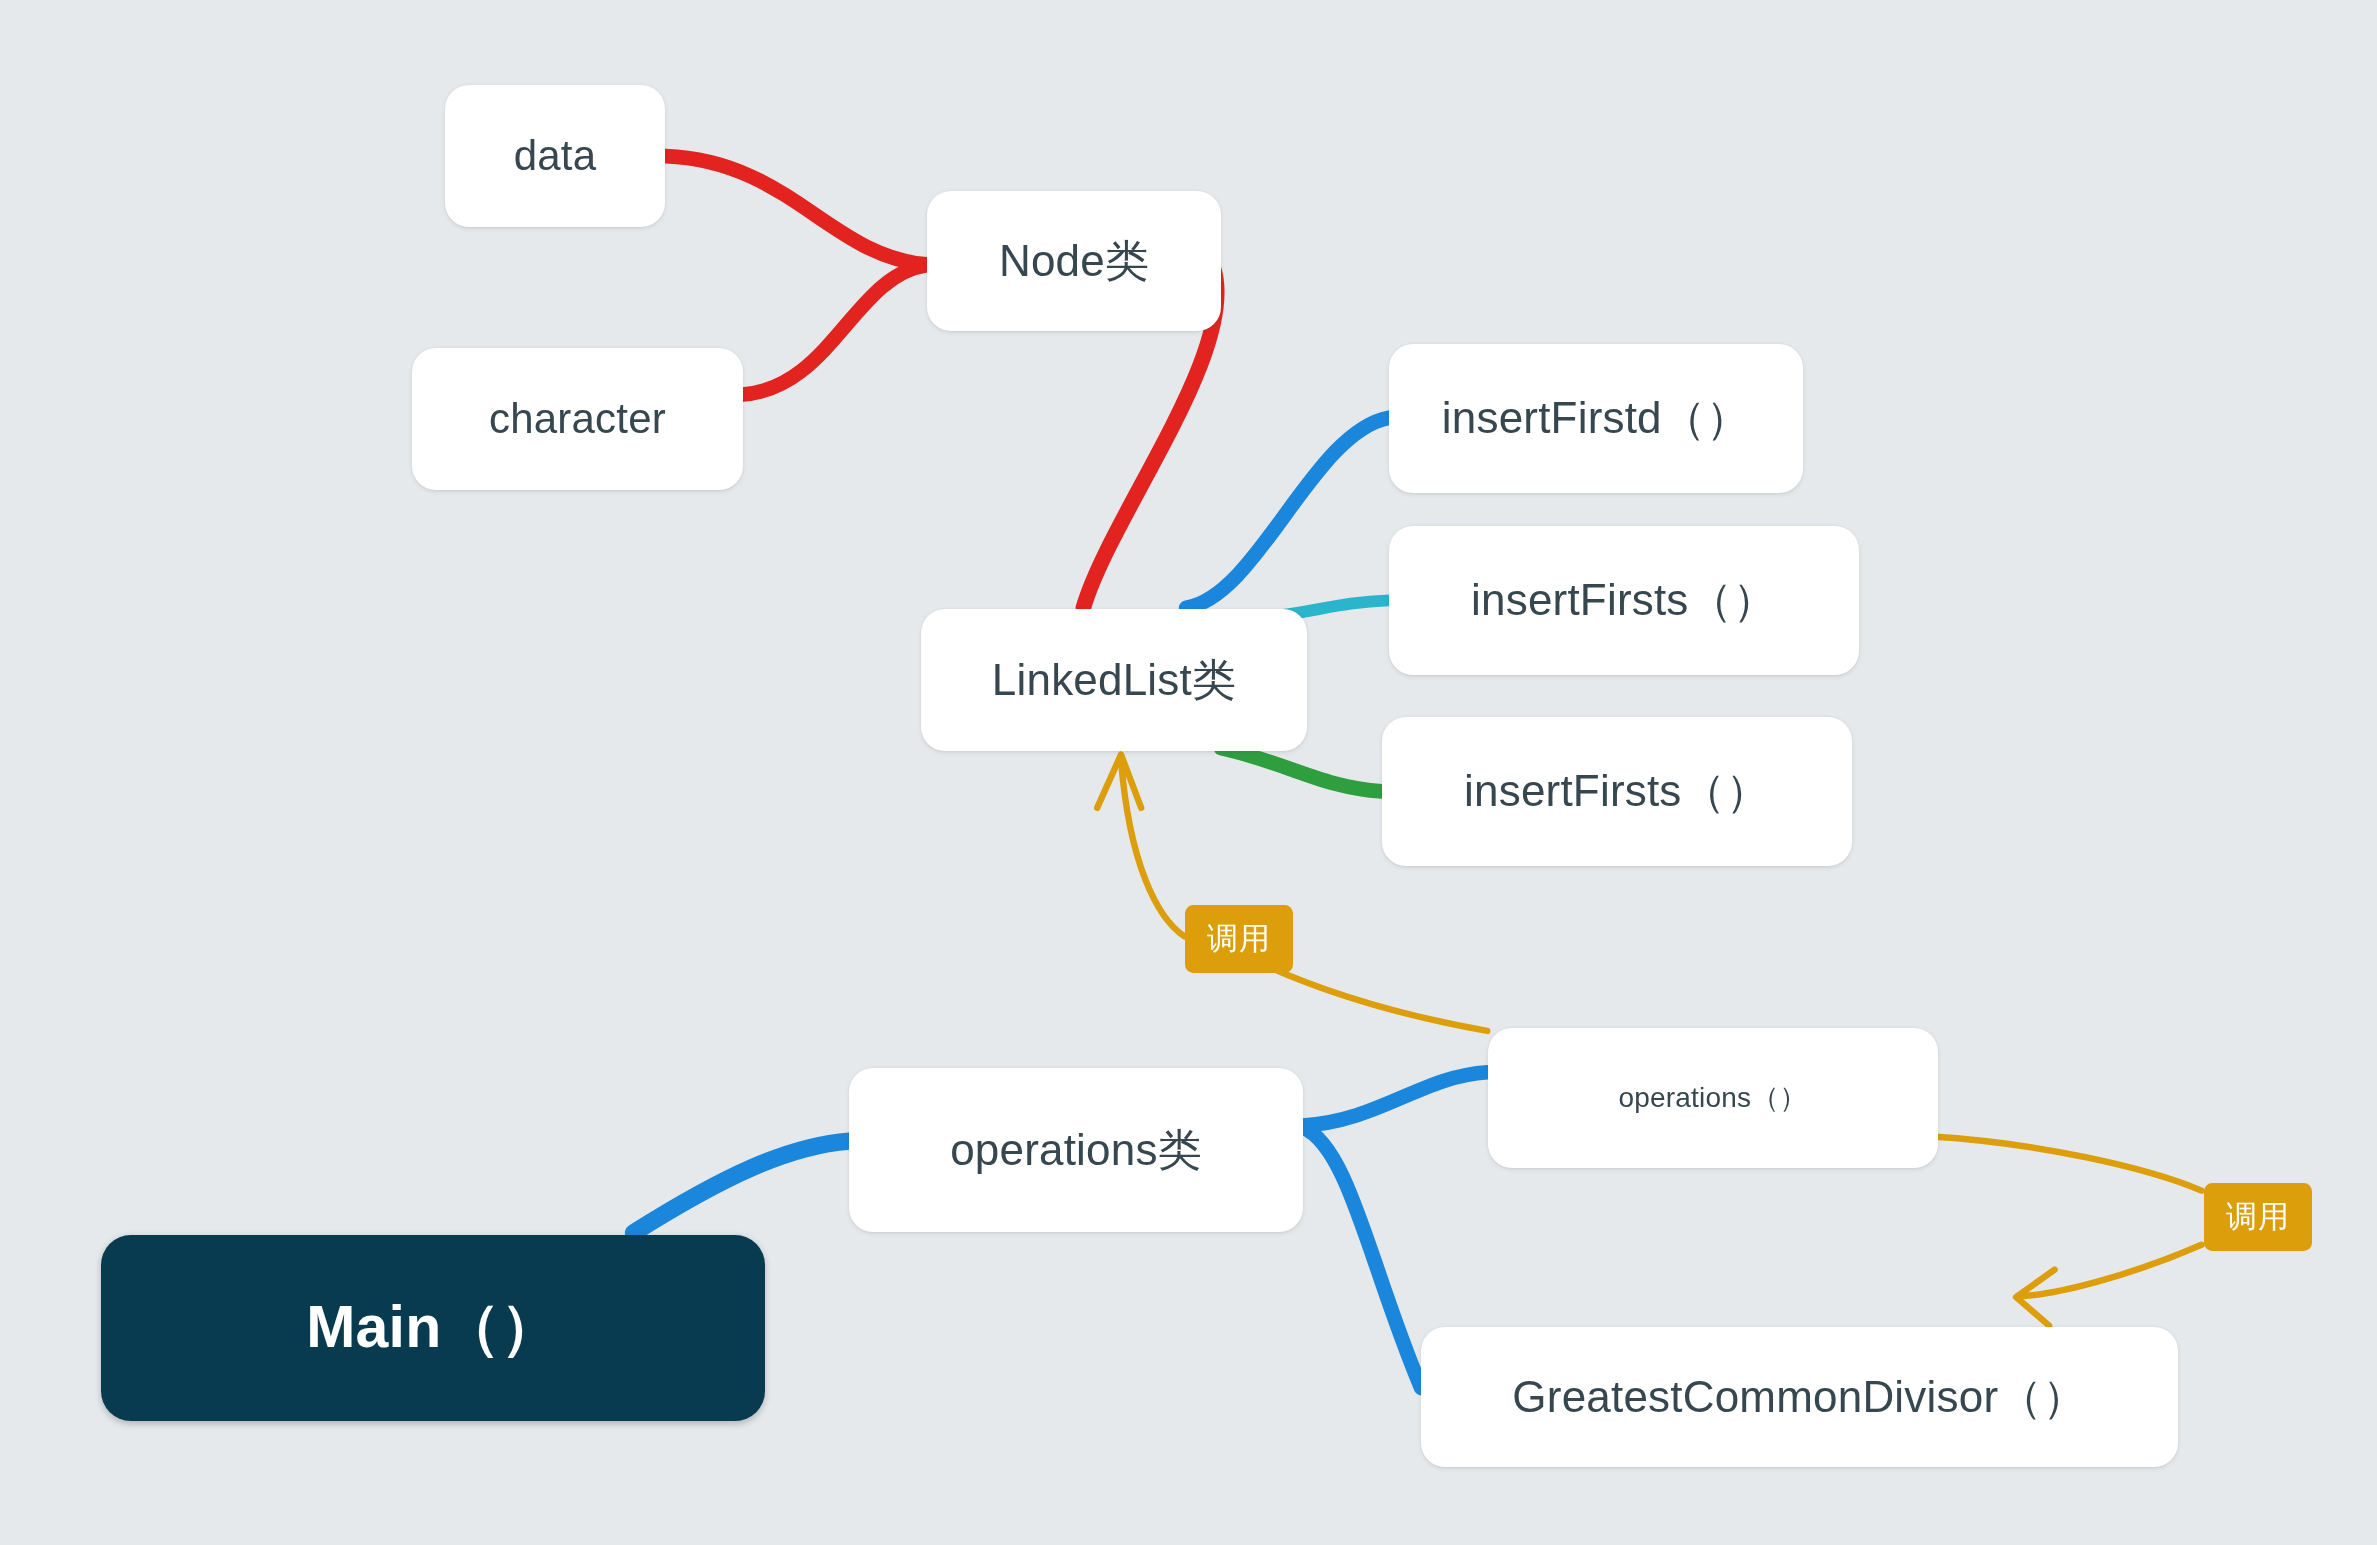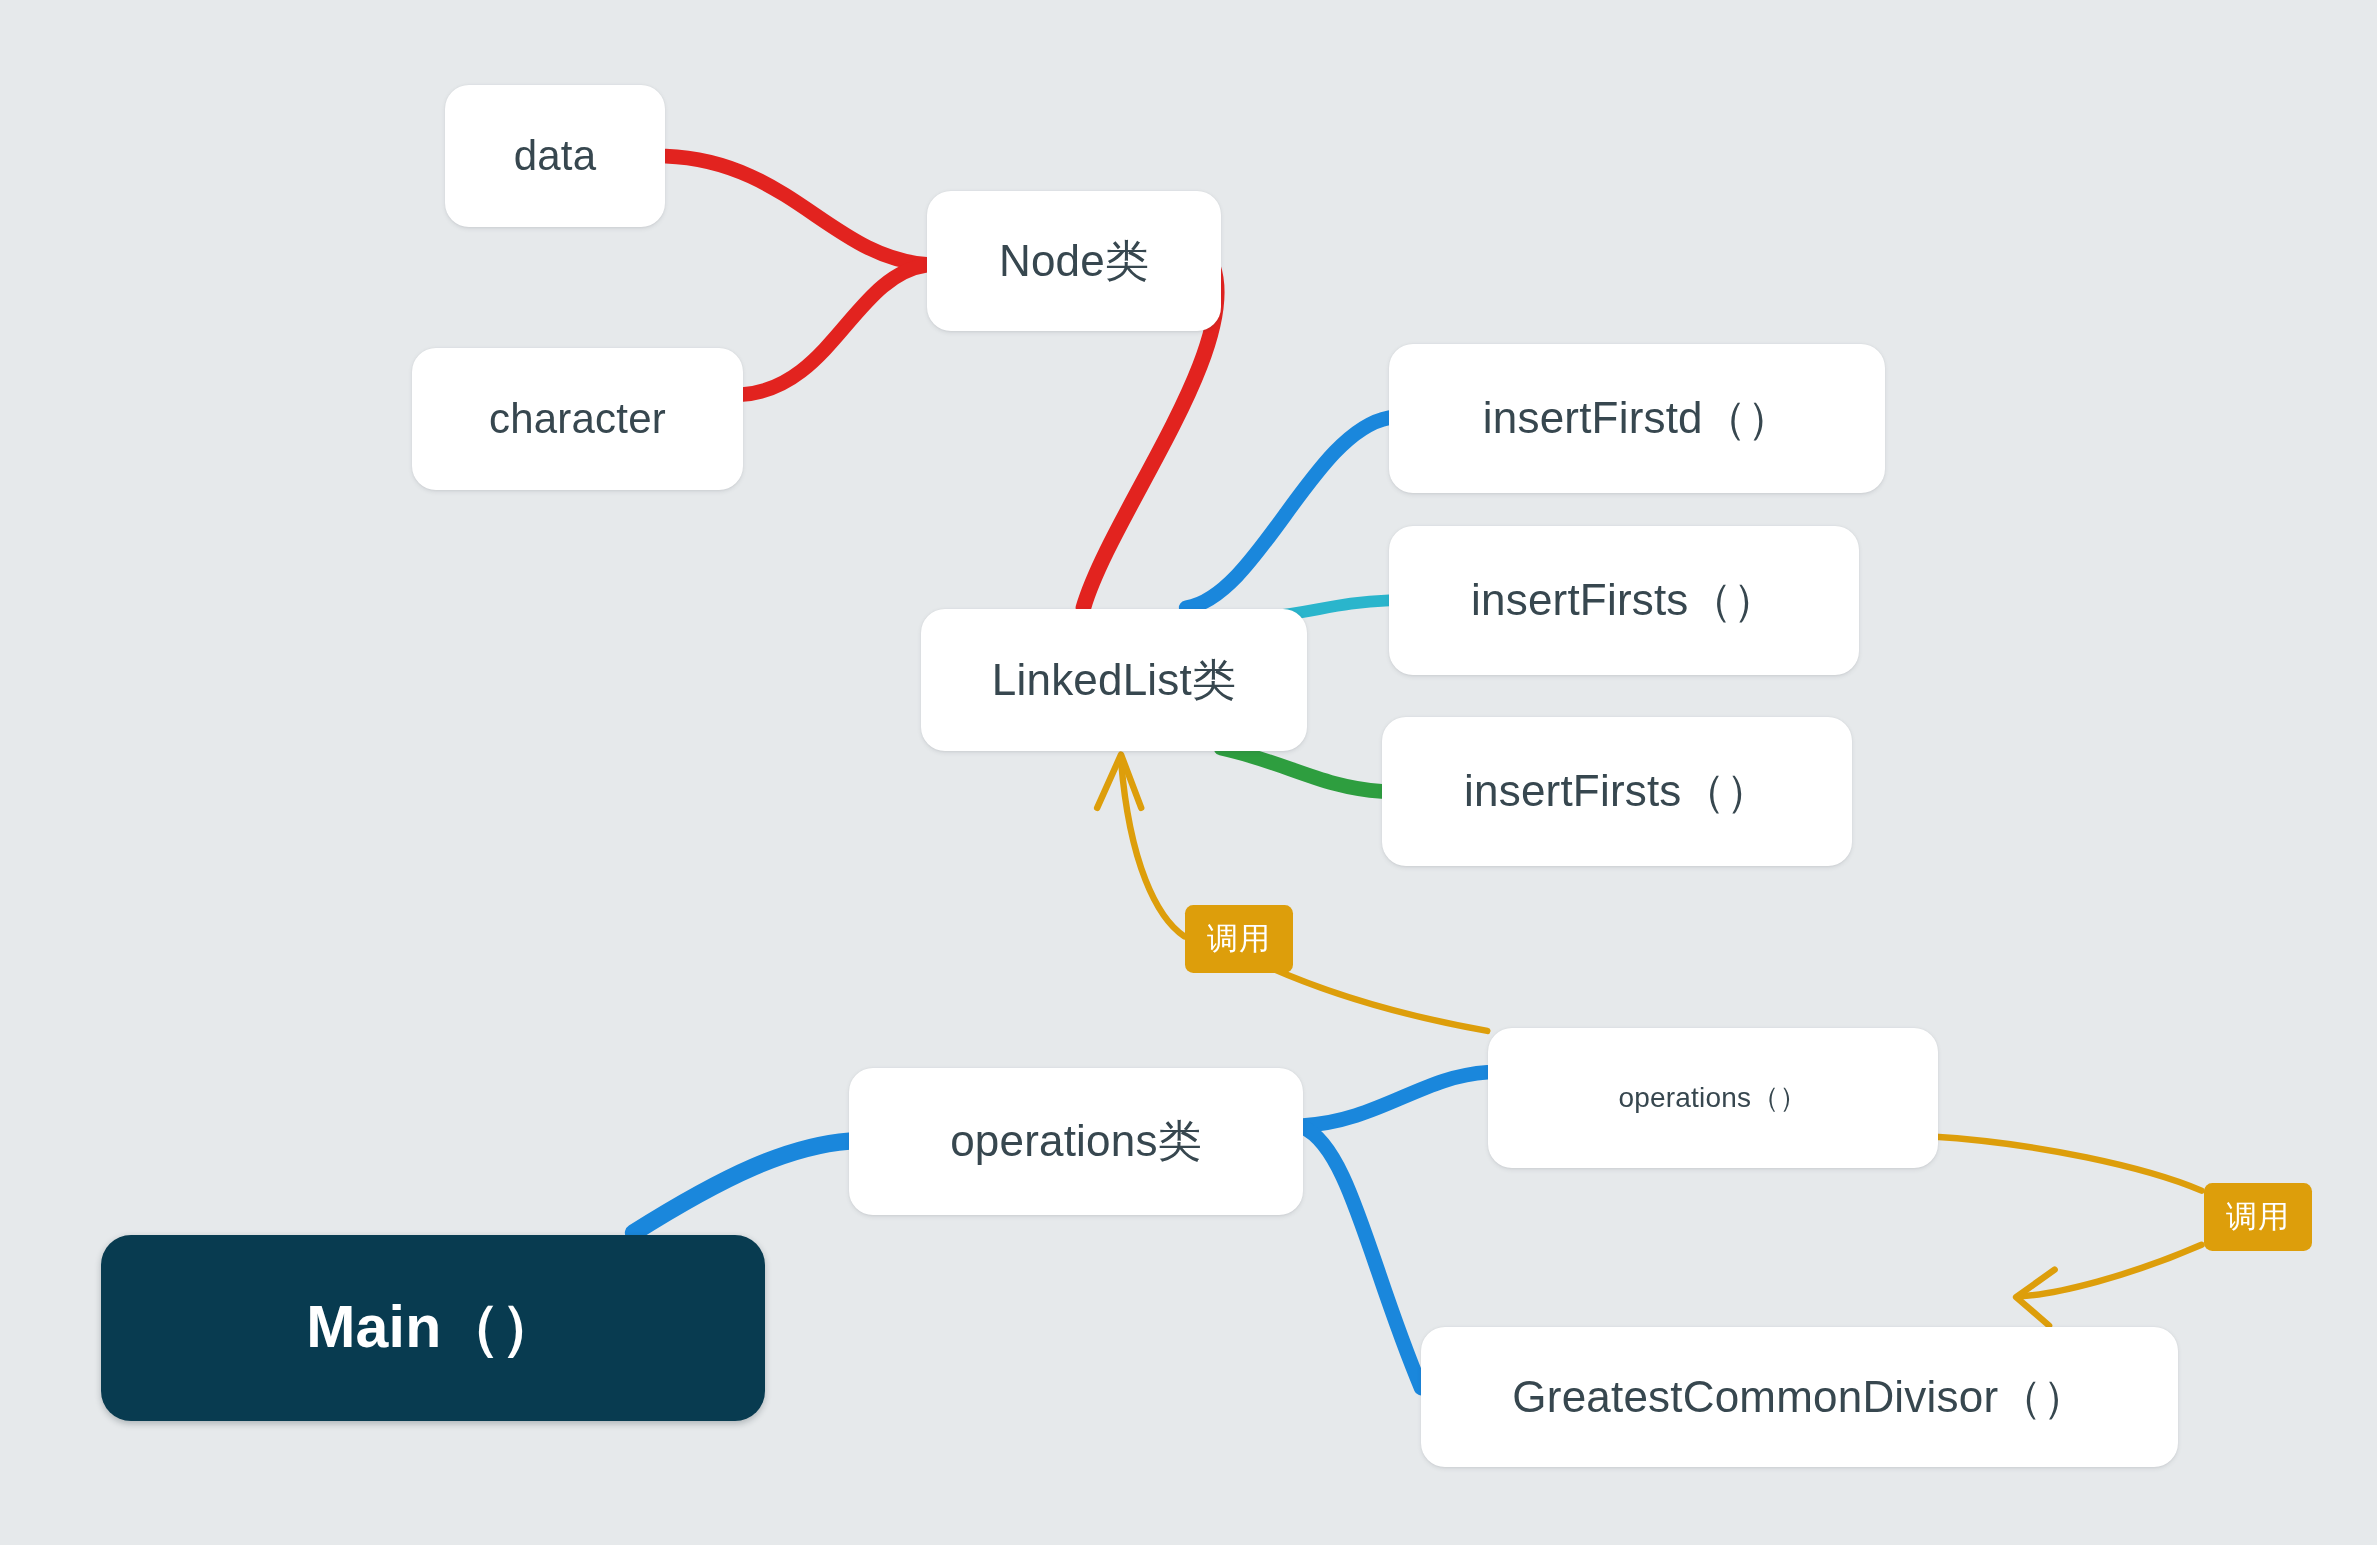--- a/index.html
+++ b/index.html
@@ -61,24 +61,24 @@
     letter-spacing: 0.9px;
     z-index: 7;
     white-space: nowrap;
   }
 
   
   #n-data        { left: 445px;  top: 85px;   width: 220px; height: 142px; font-size: 42px; }
   #n-character   { left: 412px;  top: 320px;  width: 331px; height: 142px; font-size: 42px; margin-top: 28px; }
   #n-nodeclass   { left: 927px; top: 191px;  width: 294px; height: 140px; font-size: 44px; }
   #n-linkedlist  { left: 885px;  top: 609px;  width: 386px; height: 142px; font-size: 44px; margin-left: 36px; }
-  #n-insertd     { left: 1389px; top: 344px;  width: 496px; height: 149px; font-size: 44px; }
+  #n-insertd     { left: 1389px; top: 344px;  width: 414px; height: 149px; font-size: 44px; }
   #n-inserts     { left: 1389px; top: 526px;  width: 470px; height: 149px; font-size: 44px; }
   #n-insertc     { left: 1382px; top: 717px;  width: 470px; height: 149px; font-size: 44px; }
-  #n-opsclass    { left: 849px;  top: 1068px; width: 454px; height: 147px; font-size: 44px; }
+  #n-opsclass    { left: 849px;  top: 1068px; width: 454px; height: 164px; font-size: 44px; }
   #n-opsfunc     { left: 1488px; top: 1028px; width: 450px; height: 140px; font-size: 28px; }
   #n-gcd         { left: 1421px; top: 1327px; width: 757px; height: 140px; font-size: 44px; }
   #n-main        { left: 101px;  top: 1235px; width: 664px; height: 186px; font-size: 59px; }
 
   #b-call-1 { left: 1185px; top: 905px;  width: 108px; height: 68px; }
   #b-call-2 { left: 2204px; top: 1183px; width: 108px; height: 68px; }
 </style>
 </head>
 <body>
 

